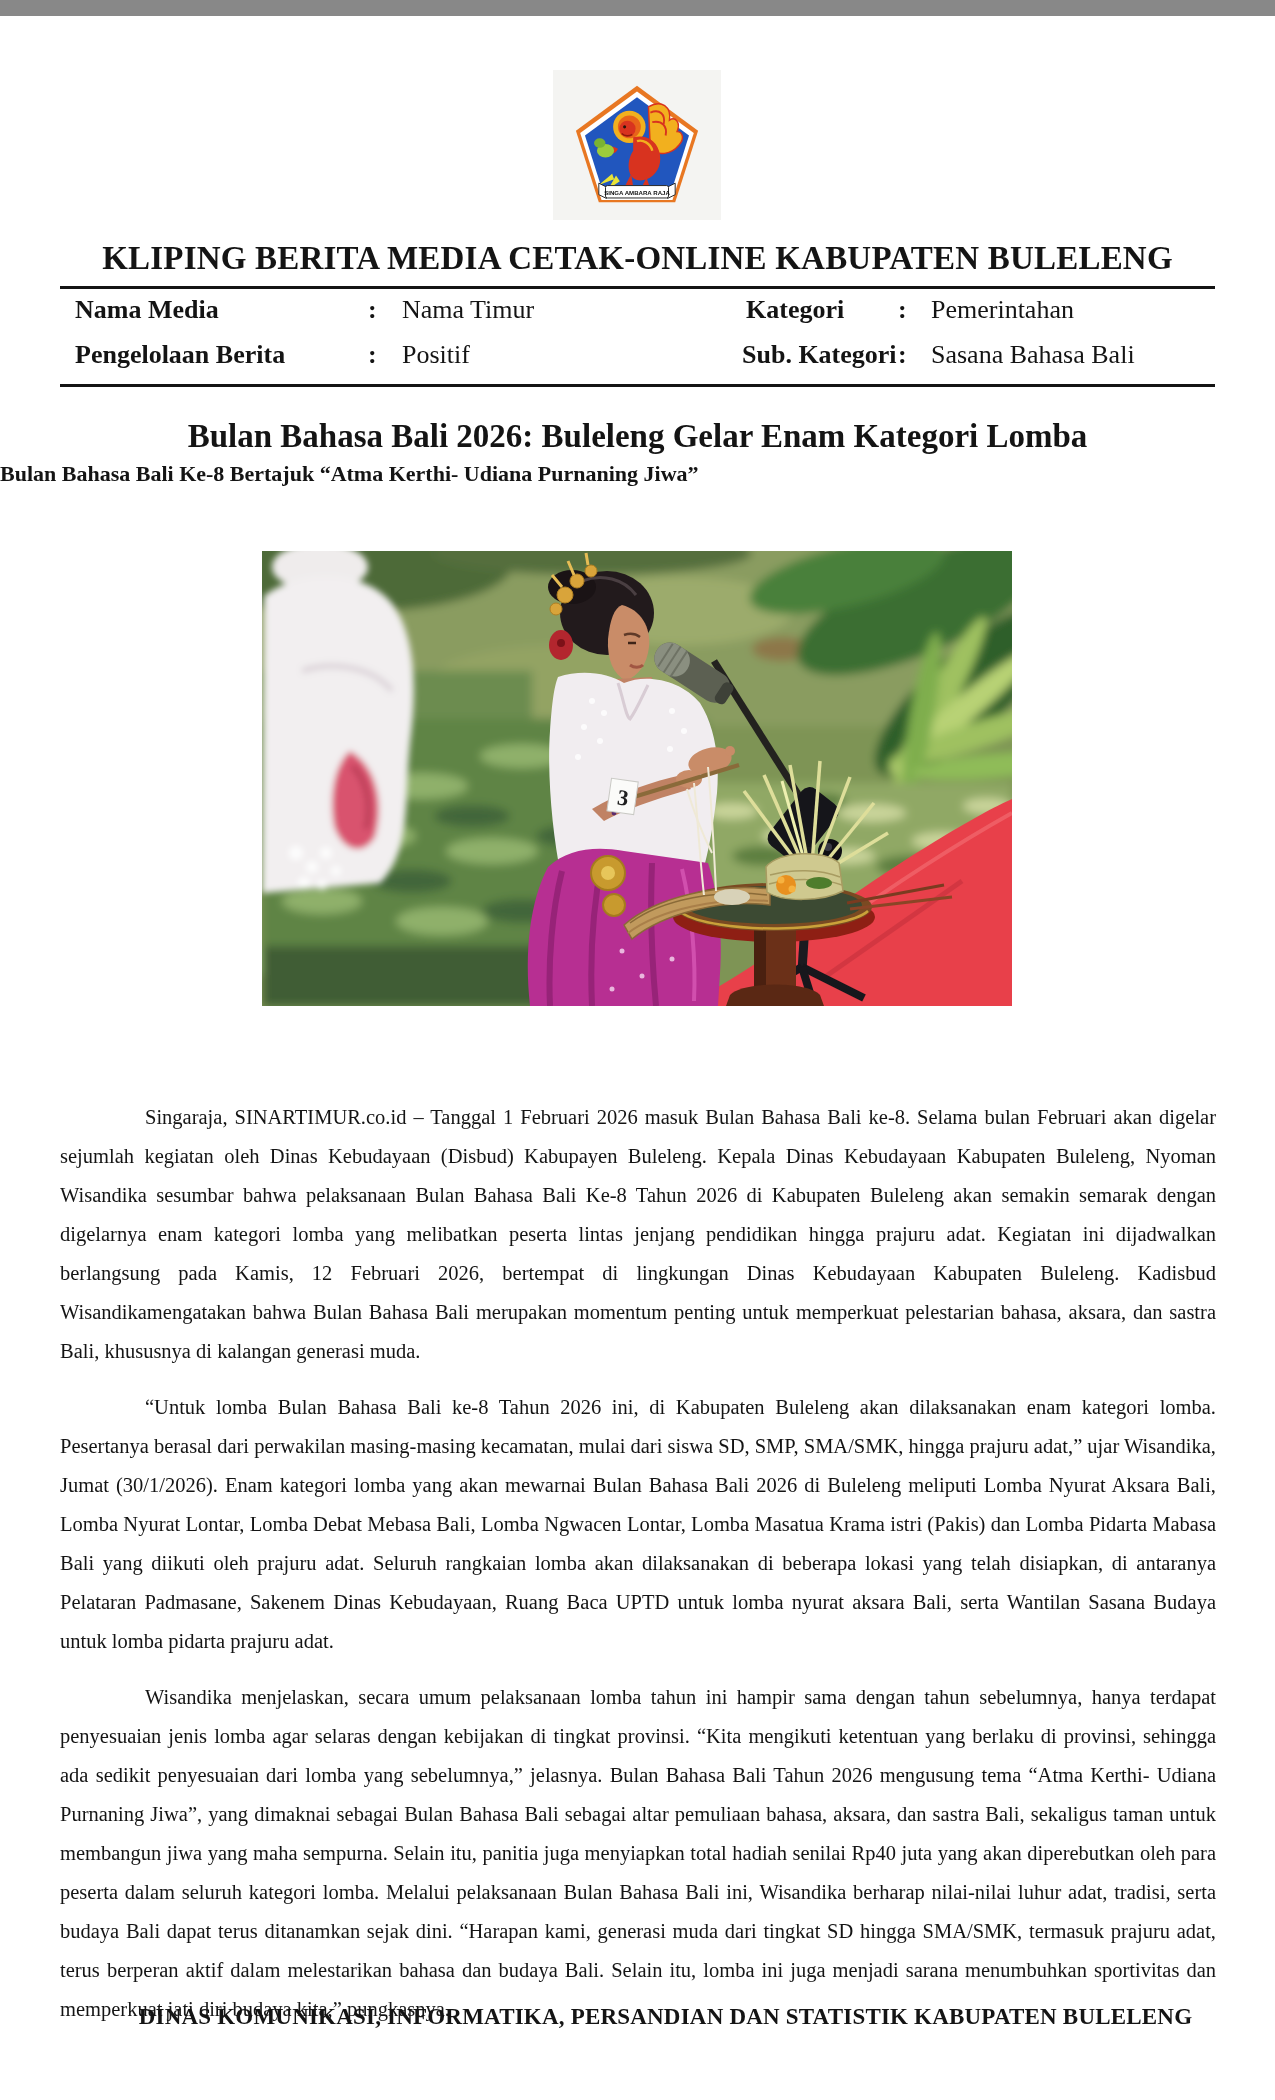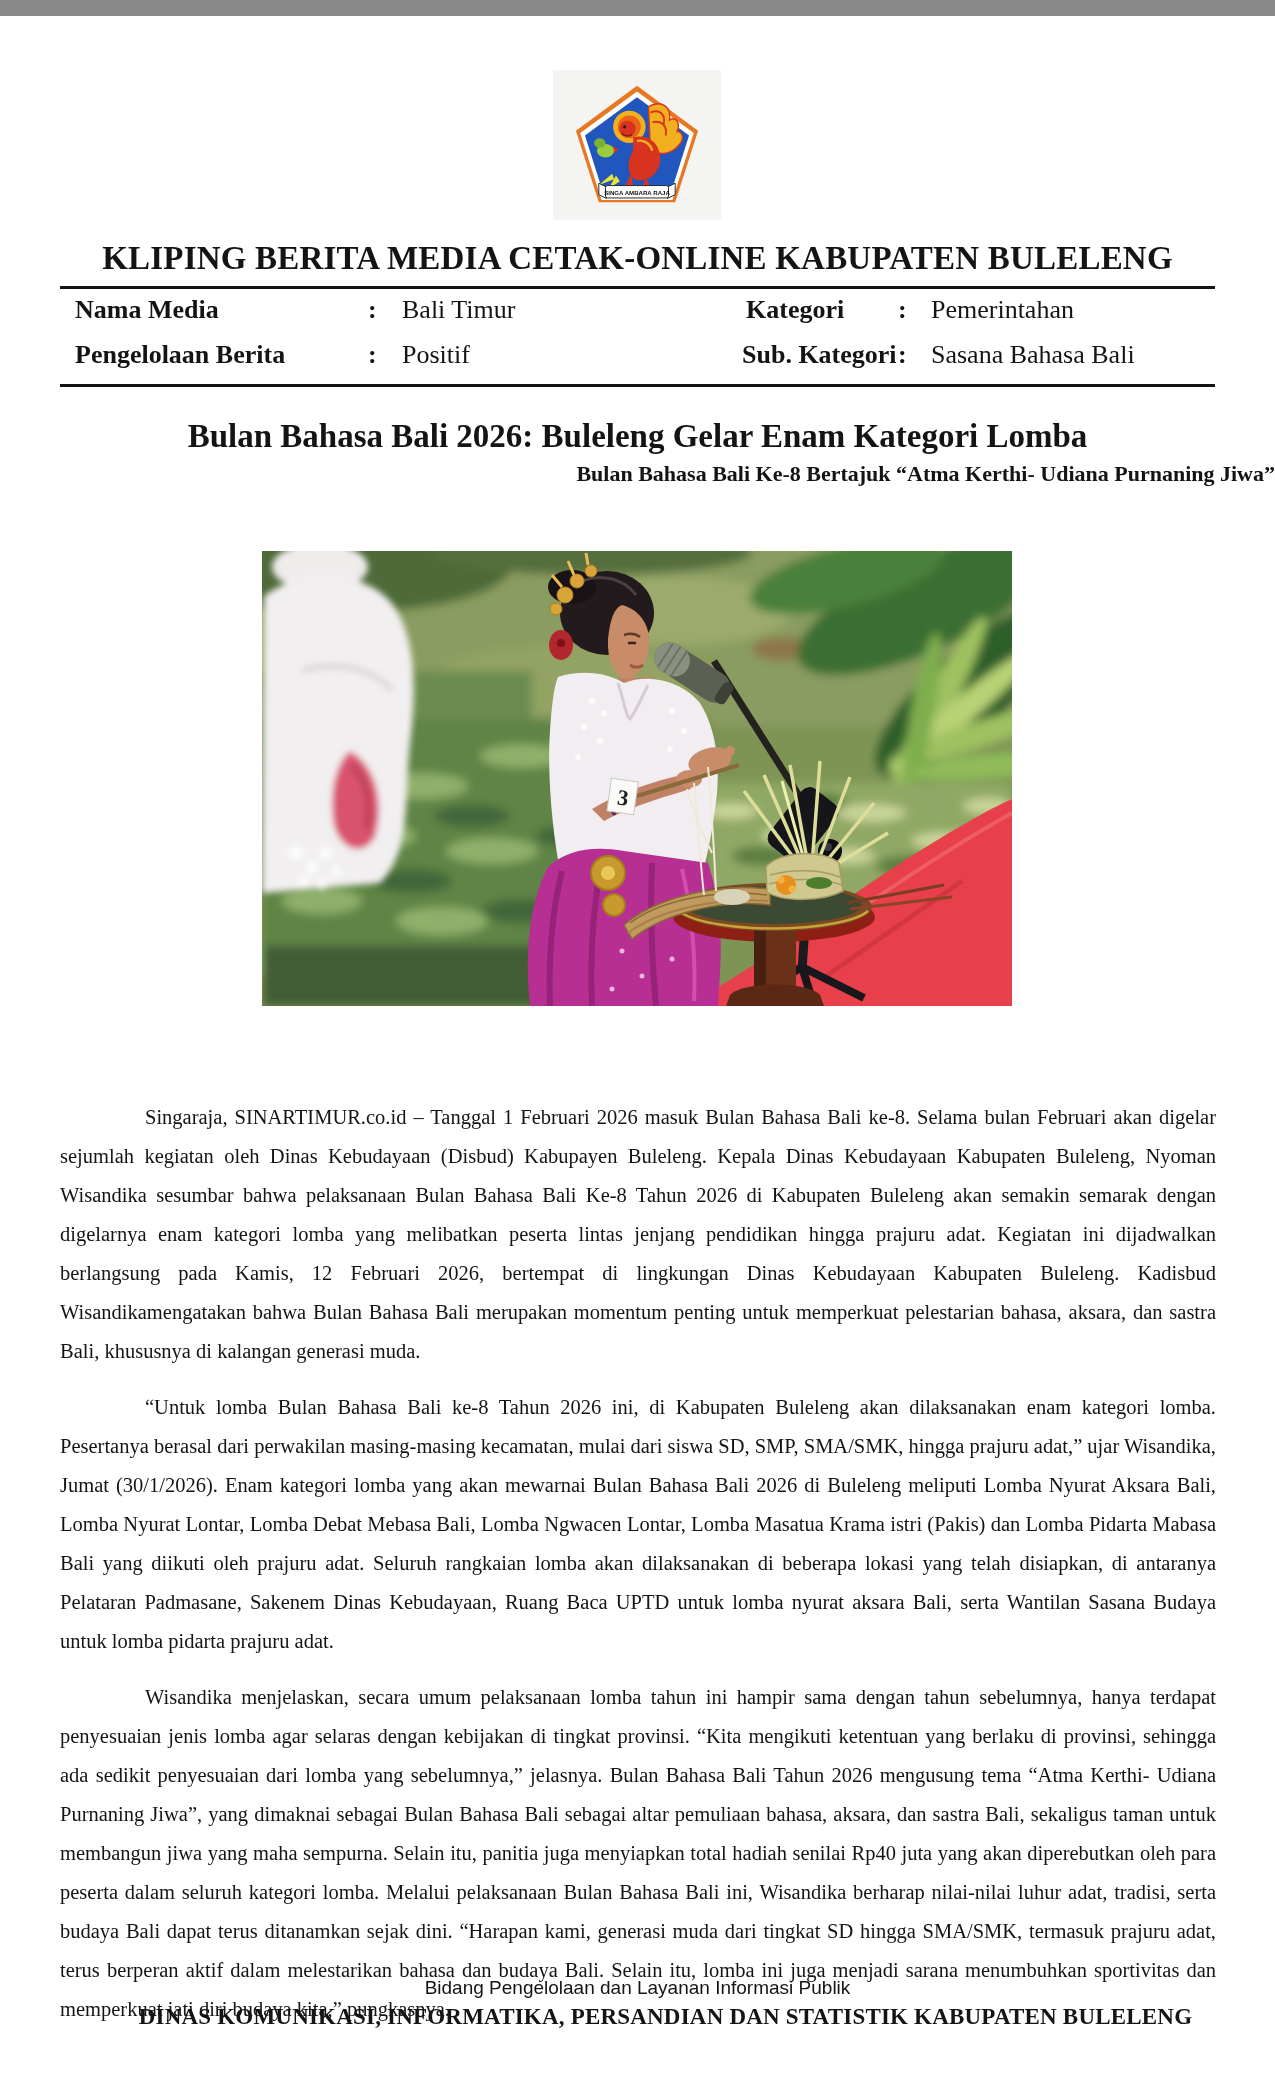--- a/index.html
+++ b/index.html
@@ -16,21 +16,21 @@
     font-size:33px;font-weight:bold;letter-spacing:.2px;}
   .rule{position:absolute;left:60px;width:1155px;height:3px;background:#141414;}
   .rule1{top:270px;} .rule2{top:368px;}
   .meta-label{position:absolute;font-size:26px;font-weight:bold;white-space:nowrap;}
   .meta-colon{position:absolute;font-size:26px;font-weight:bold;}
   .meta-value{position:absolute;font-size:26px;white-space:nowrap;}
   .r1{top:279px;} .r2{top:324px;}
   
   .art-title{position:absolute;left:0;top:402px;width:1275px;text-align:center;
     font-size:33px;font-weight:bold;}
-  .art-sub{position:absolute;left:0;top:445px;width:1275px;text-align:right;
+  .art-sub{position:absolute;left:0;top:445px;width:1275px;text-align:left;
     font-size:22px;font-weight:bold;}
   
   .photo{position:absolute;left:262px;top:535px;width:750px;height:455px;overflow:hidden;}
   
   .body{position:absolute;left:60px;top:1082px;width:1156px;}
   .body p{font-size:20.5px;line-height:39px;text-align:justify;
     text-indent:85px;margin:0 0 17px 0;}
   .url-line{margin-top:26px;font-size:20px;font-weight:bold;word-break:break-all;}
   
   .footer-1{position:absolute;left:0;top:1961px;width:1275px;text-align:center;
@@ -74,21 +74,21 @@
       <rect x="37" y="108.5" width="66" height="13" rx="2" fill="#ffffff" stroke="#222" stroke-width="1"></rect>
       <text x="70" y="118" text-anchor="middle" font-size="6.4" font-weight="bold" font-family="Liberation Sans, DejaVu Sans, sans-serif" fill="#111">SINGA AMBARA RAJA</text>
     </svg>
   </div>
 
   <div class="header-title">KLIPING BERITA MEDIA CETAK-ONLINE KABUPATEN BULELENG</div>
   <div class="rule rule1"></div>
 
   <span class="meta-label r1" style="left:75px">Nama Media</span>
   <span class="meta-colon r1" style="left:368px">:</span>
-  <span class="meta-value r1" style="left:402px">Bali Timur</span>
+  <span class="meta-value r1" style="left:402px">Nama Timur</span>
   <span class="meta-label r1" style="left:746px">Kategori</span>
   <span class="meta-colon r1" style="left:898px">:</span>
   <span class="meta-value r1" style="left:931px">Pemerintahan</span>
 
   <span class="meta-label r2" style="left:75px">Pengelolaan Berita</span>
   <span class="meta-colon r2" style="left:368px">:</span>
   <span class="meta-value r2" style="left:402px">Positif</span>
   <span class="meta-label r2" style="left:742px">Sub. Kategori</span>
   <span class="meta-colon r2" style="left:898px">:</span>
   <span class="meta-value r2" style="left:931px">Sasana Bahasa Bali</span>
@@ -327,16 +327,15 @@
       </g>
     </svg>
   </div>
 
   <div class="body">
     <p>Singaraja, SINARTIMUR.co.id – Tanggal 1 Februari 2026 masuk Bulan Bahasa Bali ke-8. Selama bulan Februari akan digelar sejumlah kegiatan oleh Dinas Kebudayaan (Disbud) Kabupayen Buleleng. Kepala Dinas Kebudayaan Kabupaten Buleleng, Nyoman Wisandika sesumbar bahwa pelaksanaan Bulan Bahasa Bali Ke-8 Tahun 2026 di Kabupaten Buleleng akan semakin semarak dengan digelarnya enam kategori lomba yang melibatkan peserta lintas jenjang pendidikan hingga prajuru adat. Kegiatan ini dijadwalkan berlangsung pada Kamis, 12 Februari 2026, bertempat di lingkungan Dinas Kebudayaan Kabupaten Buleleng. Kadisbud Wisandikamengatakan bahwa Bulan Bahasa Bali merupakan momentum penting untuk memperkuat pelestarian bahasa, aksara, dan sastra Bali, khususnya di kalangan generasi muda.</p>
     <p>“Untuk lomba Bulan Bahasa Bali ke-8 Tahun 2026 ini, di Kabupaten Buleleng akan dilaksanakan enam kategori lomba. Pesertanya berasal dari perwakilan masing-masing kecamatan, mulai dari siswa SD, SMP, SMA/SMK, hingga prajuru adat,” ujar Wisandika, Jumat (30/1/2026). Enam kategori lomba yang akan mewarnai Bulan Bahasa Bali 2026 di Buleleng meliputi Lomba Nyurat Aksara Bali, Lomba Nyurat Lontar, Lomba Debat Mebasa Bali, Lomba Ngwacen Lontar, Lomba Masatua Krama istri (Pakis) dan Lomba Pidarta Mabasa Bali yang diikuti oleh prajuru adat. Seluruh rangkaian lomba akan dilaksanakan di beberapa lokasi yang telah disiapkan, di antaranya Pelataran Padmasane, Sakenem Dinas Kebudayaan, Ruang Baca UPTD untuk lomba nyurat aksara Bali, serta Wantilan Sasana Budaya untuk lomba pidarta prajuru adat.</p>
     <p>Wisandika menjelaskan, secara umum pelaksanaan lomba tahun ini hampir sama dengan tahun sebelumnya, hanya terdapat penyesuaian jenis lomba agar selaras dengan kebijakan di tingkat provinsi. “Kita mengikuti ketentuan yang berlaku di provinsi, sehingga ada sedikit penyesuaian dari lomba yang sebelumnya,” jelasnya. Bulan Bahasa Bali Tahun 2026 mengusung tema “Atma Kerthi- Udiana Purnaning Jiwa”, yang dimaknai sebagai Bulan Bahasa Bali sebagai altar pemuliaan bahasa, aksara, dan sastra Bali, sekaligus taman untuk membangun jiwa yang maha sempurna. Selain itu, panitia juga menyiapkan total hadiah senilai Rp40 juta yang akan diperebutkan oleh para peserta dalam seluruh kategori lomba. Melalui pelaksanaan Bulan Bahasa Bali ini, Wisandika berharap nilai-nilai luhur adat, tradisi, serta budaya Bali dapat terus ditanamkan sejak dini. “Harapan kami, generasi muda dari tingkat SD hingga SMA/SMK, termasuk prajuru adat, terus berperan aktif dalam melestarikan bahasa dan budaya Bali. Selain itu, lomba ini juga menjadi sarana menumbuhkan sportivitas dan memperkuat jati diri budaya kita,” pungkasnya.</p>
   </div>
 
-  <div class="footer-1">Bidang Pengelolaan dan Layanan Informasi Publik</div>
   <div class="footer-2">DINAS KOMUNIKASI, INFORMATIKA, PERSANDIAN DAN STATISTIK KABUPATEN BULELENG</div>
 
 </div>
 
 </body></html>

